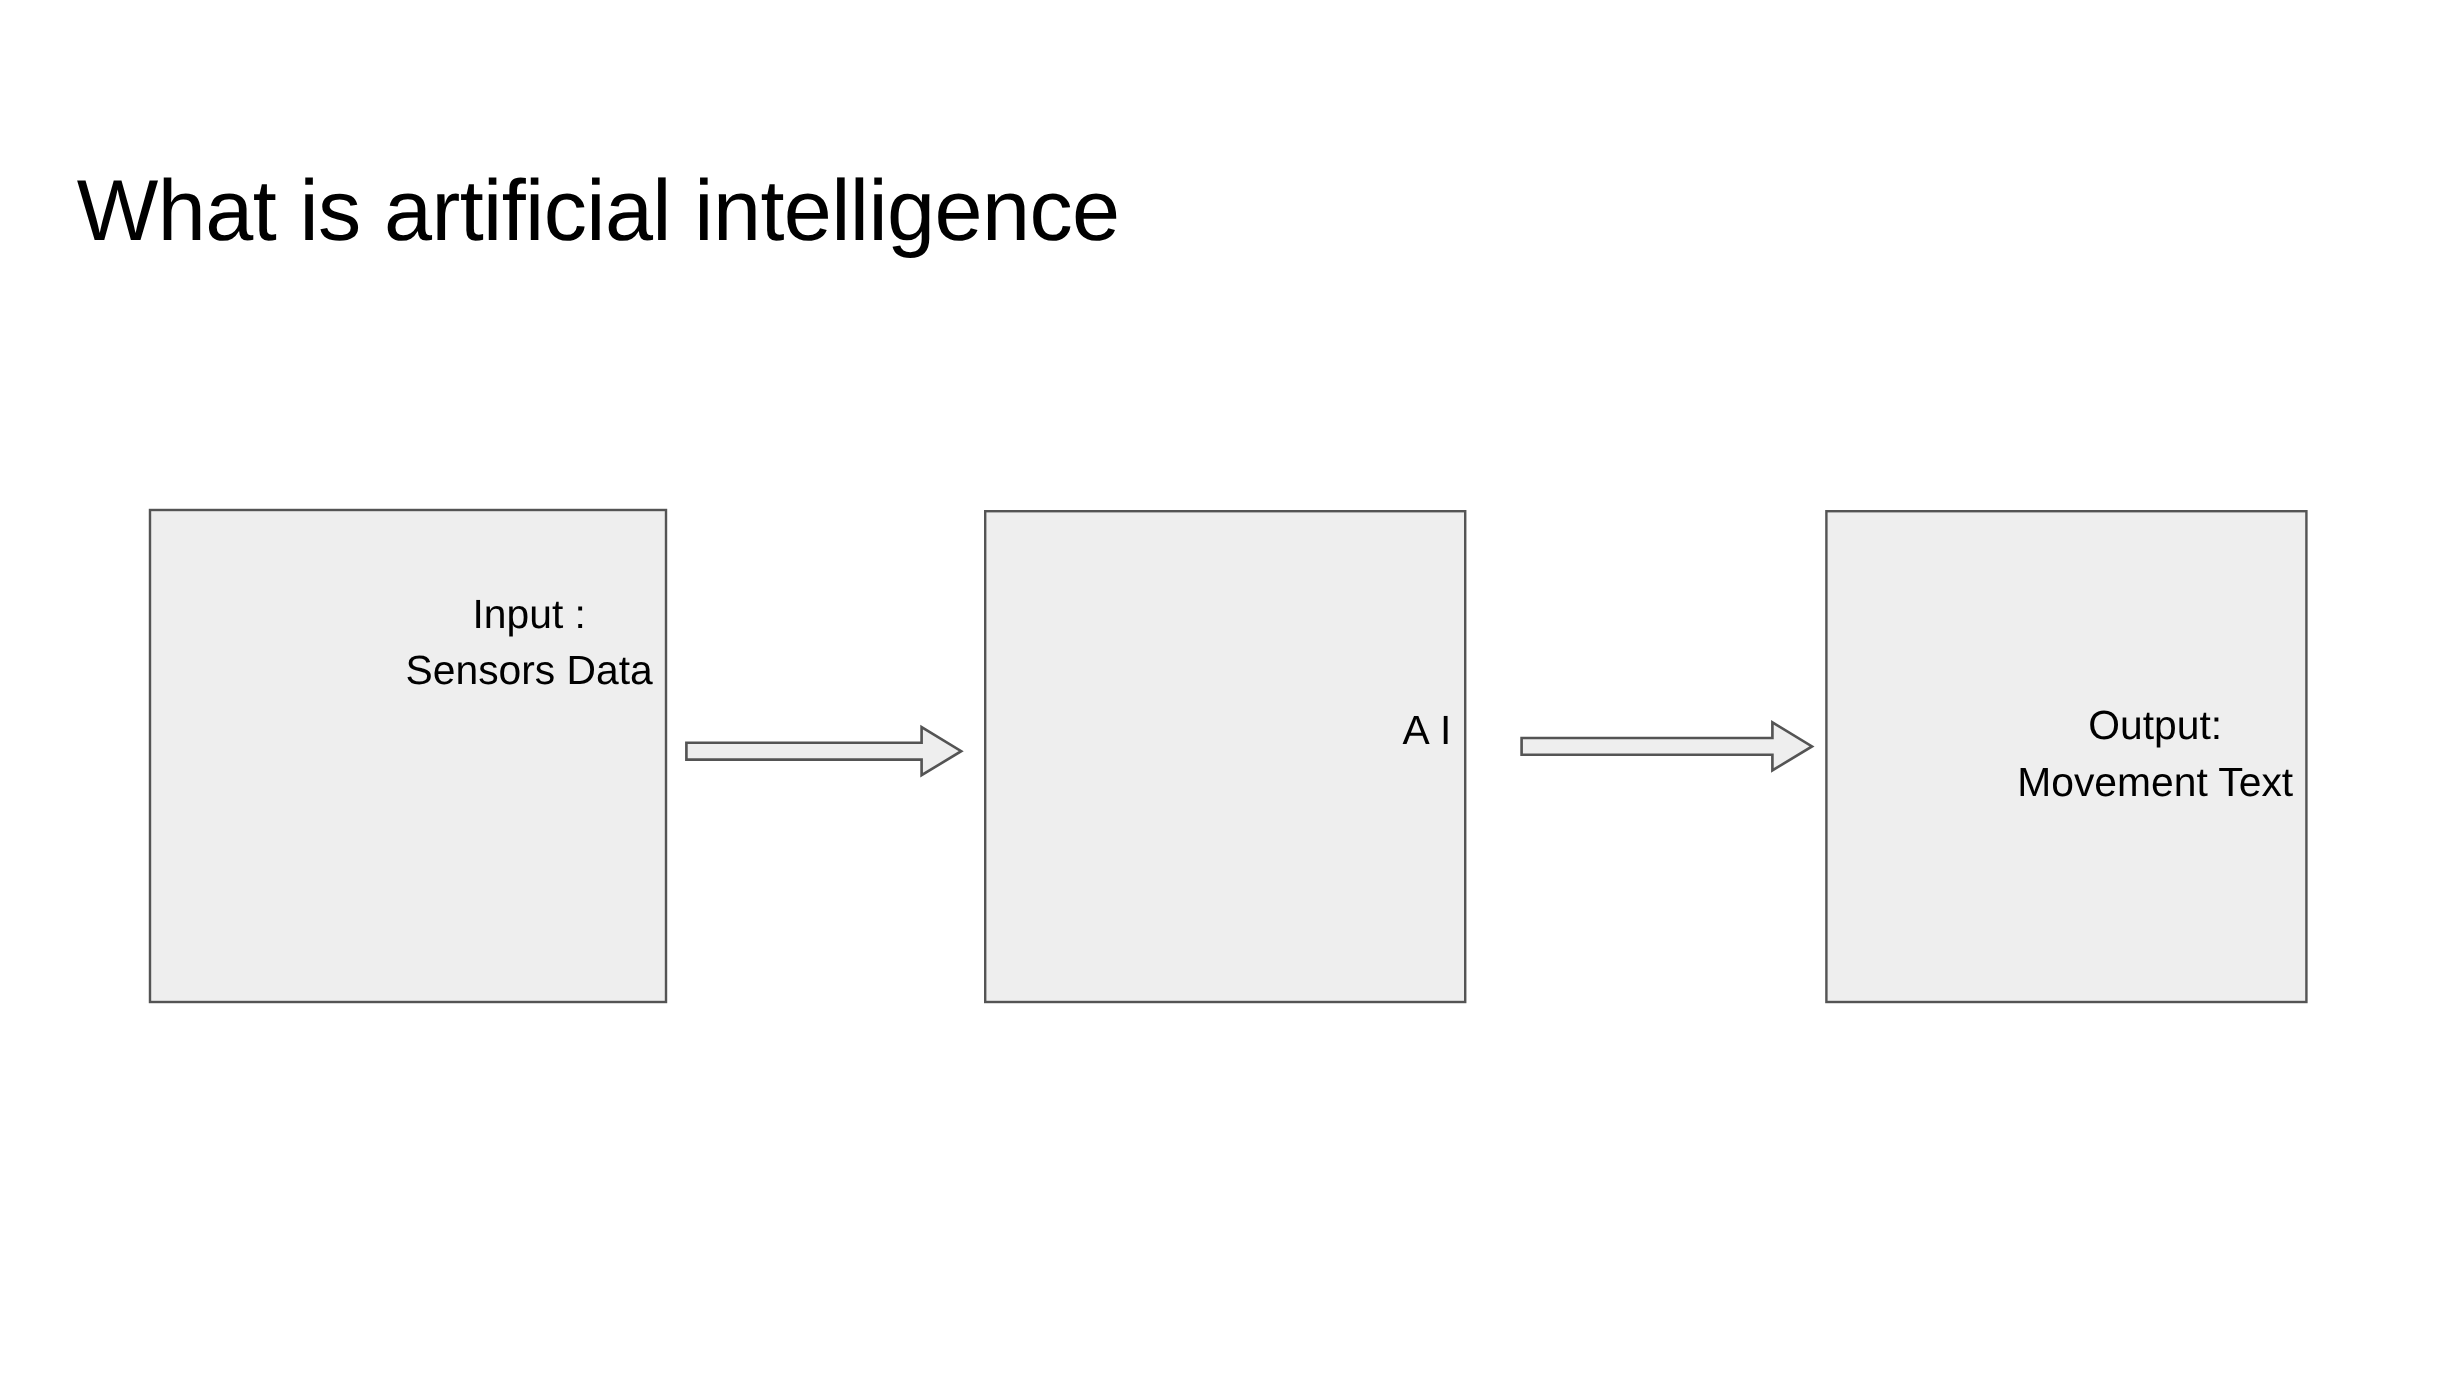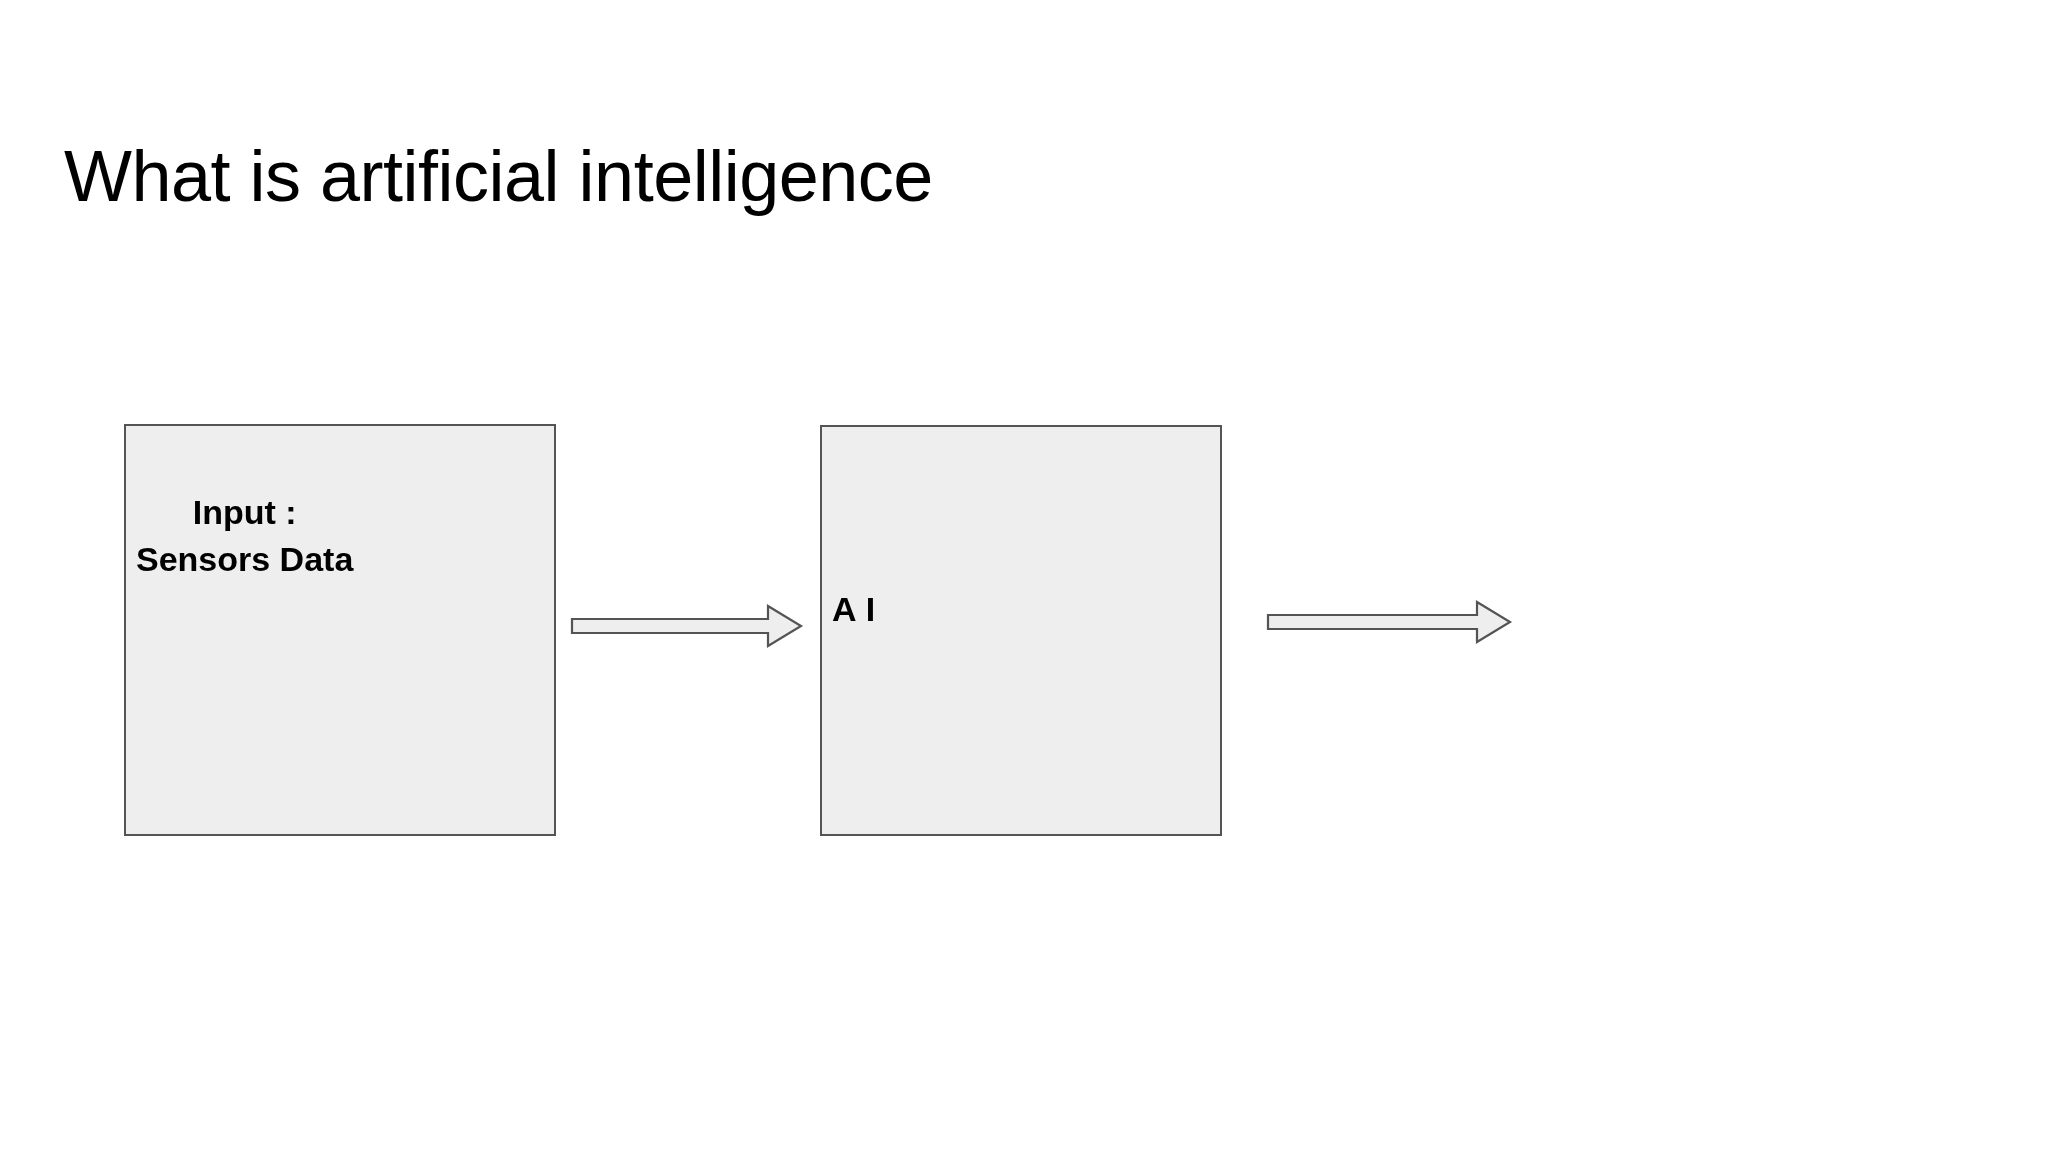--- a/index.html
+++ b/index.html
@@ -36,22 +36,21 @@
   }
 
   
   .proc-box {
     position: absolute;
     box-sizing: border-box;
     background: #eeeeee;
     border: 2px solid #545454;
     display: flex;
     align-items: center;
-    justify-content: flex-start;
-    font-weight: bold;
+    justify-content: flex-end;
   }
   .proc-box .box-label {
     font-size: 34px;
     line-height: 47px;
     color: #000000;
     text-align: center;
     white-space: pre-line;
     padding: 0 10px;
   }
 
@@ -131,14 +130,18 @@
   </svg>
 
   <div class="proc-box" id="box-ai">
     <div class="box-label">A I</div>
   </div>
 
   <svg class="block-arrow" id="arrow-2" viewBox="0 0 244 44" preserveAspectRatio="none">
     <polygon points="1,15 210,15 210,2 243,22 210,42 210,29 1,29"></polygon>
   </svg>
 
+  <div class="proc-box" id="box-output">
+    <div class="box-label">Output:
+Movement Text</div>
+  </div>
 
 </div>
 
 </body></html>

